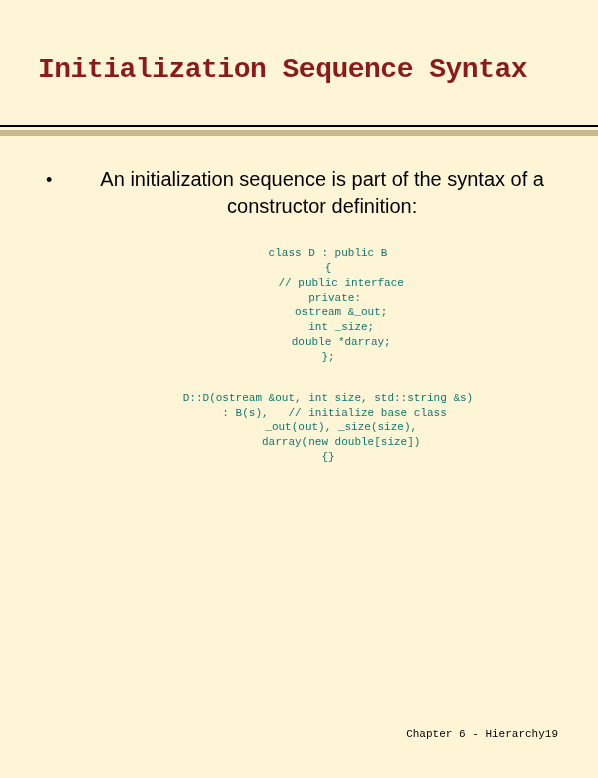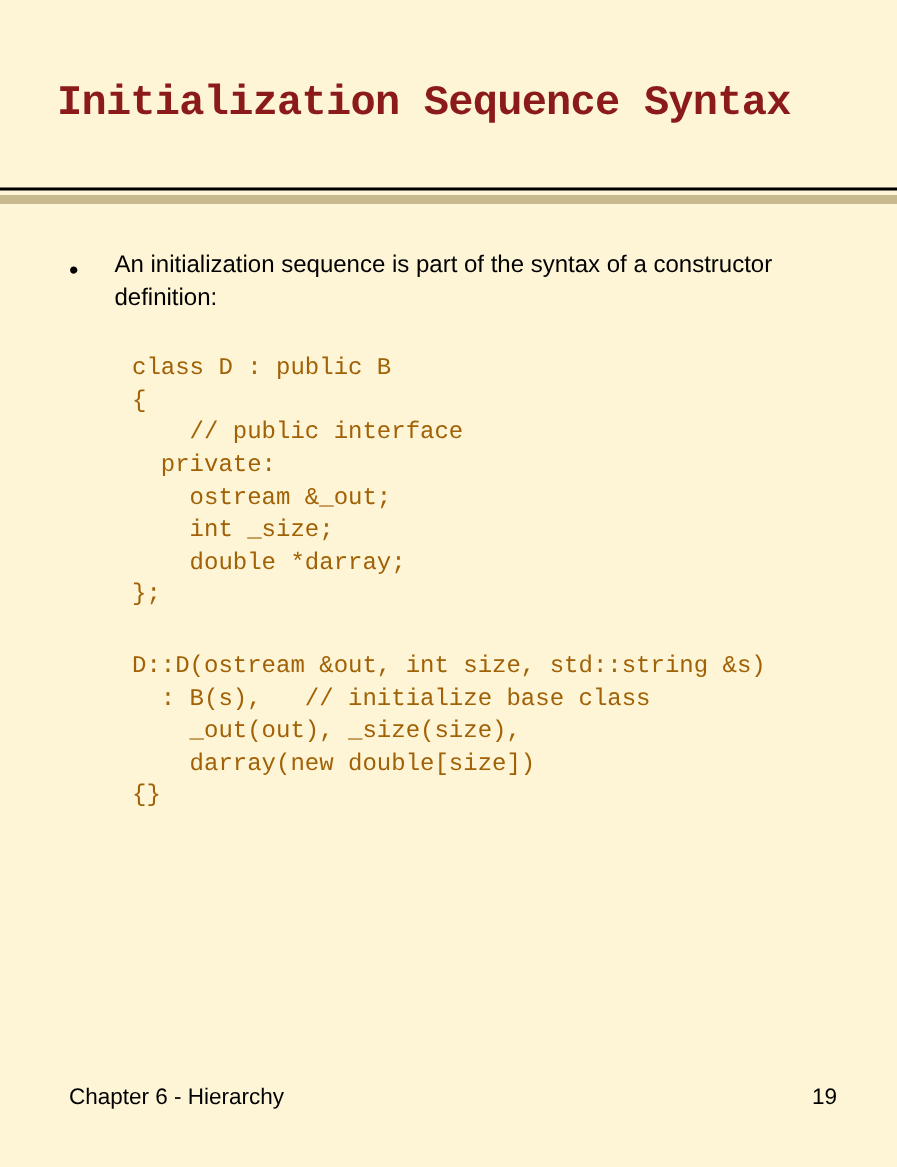--- a/index.html
+++ b/index.html
@@ -45,43 +45,45 @@
     align-items: flex-start;
     gap: 24px;
   }
   .bullet {
     font-size: 18px;
     color: #000;
     margin-top: 5px;
     line-height: 1;
   }
   .bullet-text {
-    font-size: 16px;
+    font-size: 20px;
     color: #000;
     font-family: Verdana, Geneva, sans-serif;
     line-height: 1.35;
+    text-align: center;
   }
   .code-block {
     font-family: "Courier New", Courier, monospace;
-    font-size: 16px;
-    color: #a16207;
+    font-size: 11px;
+    color: #0f766e;
     white-space: pre;
     margin-top: 26px;
     margin-left: 42px;
     line-height: 1.35;
+    text-align: center;
   }
   .footer {
     position: absolute;
     bottom: 38px;
     left: 46px;
     right: 40px;
     display: flex;
-    justify-content: space-between;
-    font-family: Liberation Sans, sans-serif;
-    font-size: 15px;
+    justify-content: flex-end;
+    font-family: Liberation Mono, monospace;
+    font-size: 11px;
     color: #000;
   }
 </style>
 </head>
 <body>
 
 <div class="slide">
   <div class="title">Initialization Sequence Syntax</div>
   <div class="separator">
     <div class="sep-line1"></div>

